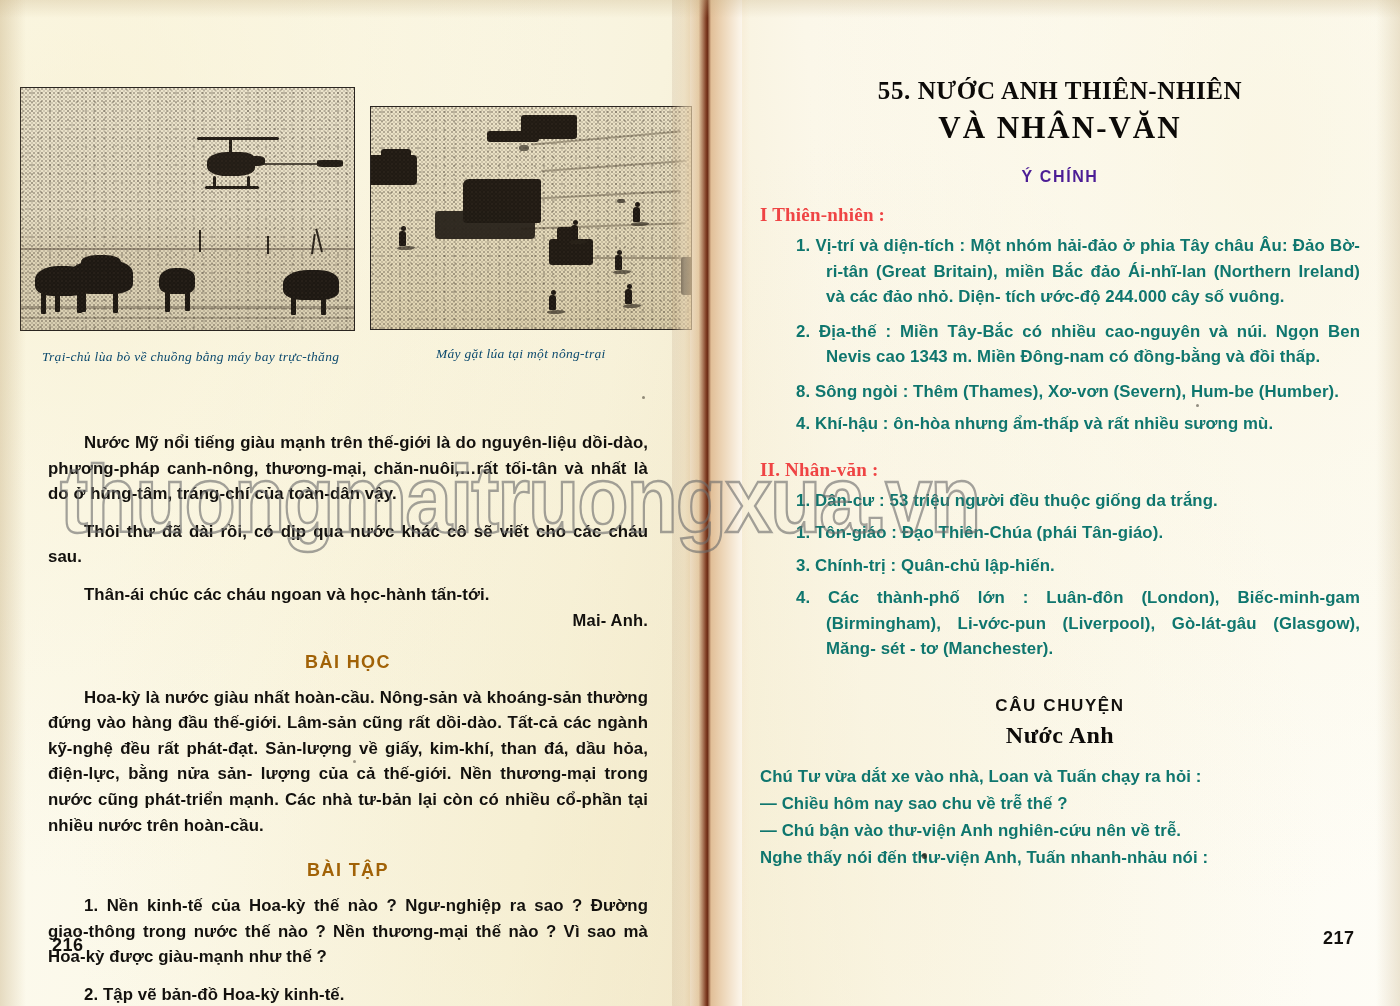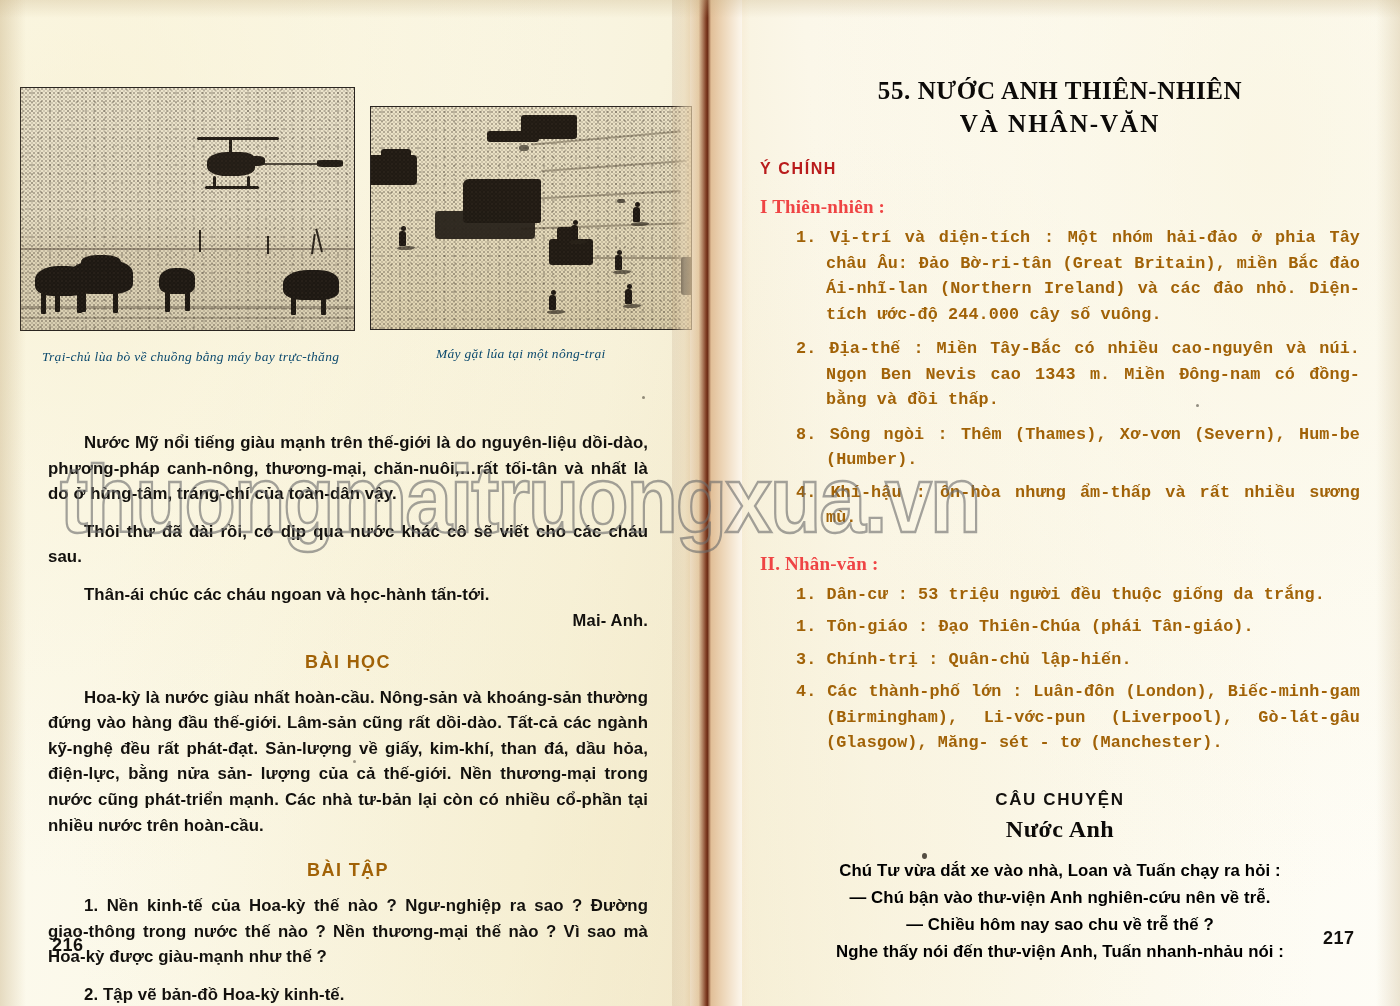--- a/index.html
+++ b/index.html
@@ -108,48 +108,48 @@
     text-align:center;font-size:18px;font-weight:700;color:#a16207;
     letter-spacing:1.4px;margin:22px 0 9px 0;
   }
 
   .title-main{
     text-align:center;font-family:"Liberation Serif", serif;
     font-weight:700;font-size:25px;color:#0c0a08;letter-spacing:.6px;line-height:37px;
   }
   .title-sub{
     text-align:center;font-family:"Liberation Serif", serif;
-    font-weight:700;font-size:25px;color:#0c0a08;letter-spacing:2px;margin-top:1px;
+    font-weight:700;font-size:31px;color:#0c0a08;letter-spacing:2px;margin-top:1px;
   }
   .y-chinh{
-    font-size:16px;font-weight:600;letter-spacing:1.6px;
-    color:#b91c1c;margin-top:22px;
+    text-align:center;font-size:16px;font-weight:600;letter-spacing:1.6px;
+    color:#4c1d95;margin-top:22px;
   }
   .roman-head{
     font-family:"Liberation Serif", serif;font-weight:700;font-size:19px;
     color:#ef4444;margin:18px 0 7px 0;letter-spacing:.2px;
   }
   .roman-head.second{margin-top:22px;}
   .num-item{
-    font-size:16.8px;line-height:25.5px;color:#a16207;font-weight:600;
+    font-size:16.8px;line-height:25.5px;color:#0f766e;font-weight:600;
     text-align:justify;margin:0 0 9px 0;
-    padding-left:66px;text-indent:-30px;letter-spacing:.1px;font-family:Liberation Mono, monospace;
+    padding-left:66px;text-indent:-30px;letter-spacing:.1px;
   }
   .num-item.tight{margin-bottom:7px;}
 
   .story-head{
     text-align:center;font-size:17px;font-weight:600;letter-spacing:1.6px;
     color:#13110e;margin-top:34px;
   }
   .story-title{
     text-align:center;font-family:"Liberation Serif", serif;font-weight:700;
     font-size:24px;color:#0c0a08;margin-top:6px;letter-spacing:.5px;
   }
   .story-line{
-    font-size:16.8px;line-height:27px;color:#000000;font-weight:600;letter-spacing:.1px;text-align:center;
+    font-size:16.8px;line-height:27px;color:#0f766e;font-weight:600;letter-spacing:.1px;
   }
 
   .folio{
     position:absolute;font-size:18px;font-weight:700;color:#13110e;letter-spacing:.5px;
   }
   #folio-left{left:52px;top:935px;}
   #folio-right{left:1323px;top:928px;}
 
   
   .watermark{
@@ -309,22 +309,22 @@
     <div class="roman-head second">II. Nhân-văn :</div>
     <p class="num-item tight">1. Dân-cư : 53 triệu người đều thuộc giống da trắng.</p>
     <p class="num-item tight">1. Tôn-giáo : Đạo Thiên-Chúa (phái Tân-giáo).</p>
     <p class="num-item tight">3. Chính-trị : Quân-chủ lập-hiến.</p>
     <p class="num-item">4. Các thành-phố lớn : Luân-đôn (London), Biếc-minh-gam (Birmingham), Li-vớc-pun (Liverpool), Gò-lát-gâu (Glasgow), Măng- sét - tơ (Manchester).</p>
 
     <div class="story-head">CÂU CHUYỆN</div>
     <div class="story-title">Nước Anh</div>
     <div style="margin-top:14px;">
       <div class="story-line">Chú Tư vừa dắt xe vào nhà, Loan và Tuấn chạy ra hỏi :</div>
+      <div class="story-line">— Chiều hôm nay sao chu về trễ thế ?</div>
       <div class="story-line">— Chú bận vào thư-viện Anh nghiên-cứu nên về trễ.</div>
-      <div class="story-line">— Chiều hôm nay sao chu về trễ thế ?</div>
       <div class="story-line">Nghe thấy nói đến thư-viện Anh, Tuấn nhanh-nhảu nói :</div>
     </div>
   </div>
 
   <div class="folio" id="folio-right">217</div>
 
   <div class="gutter"></div>
 
   <div class="watermark">thuongmaitruongxua.vn</div>
 

